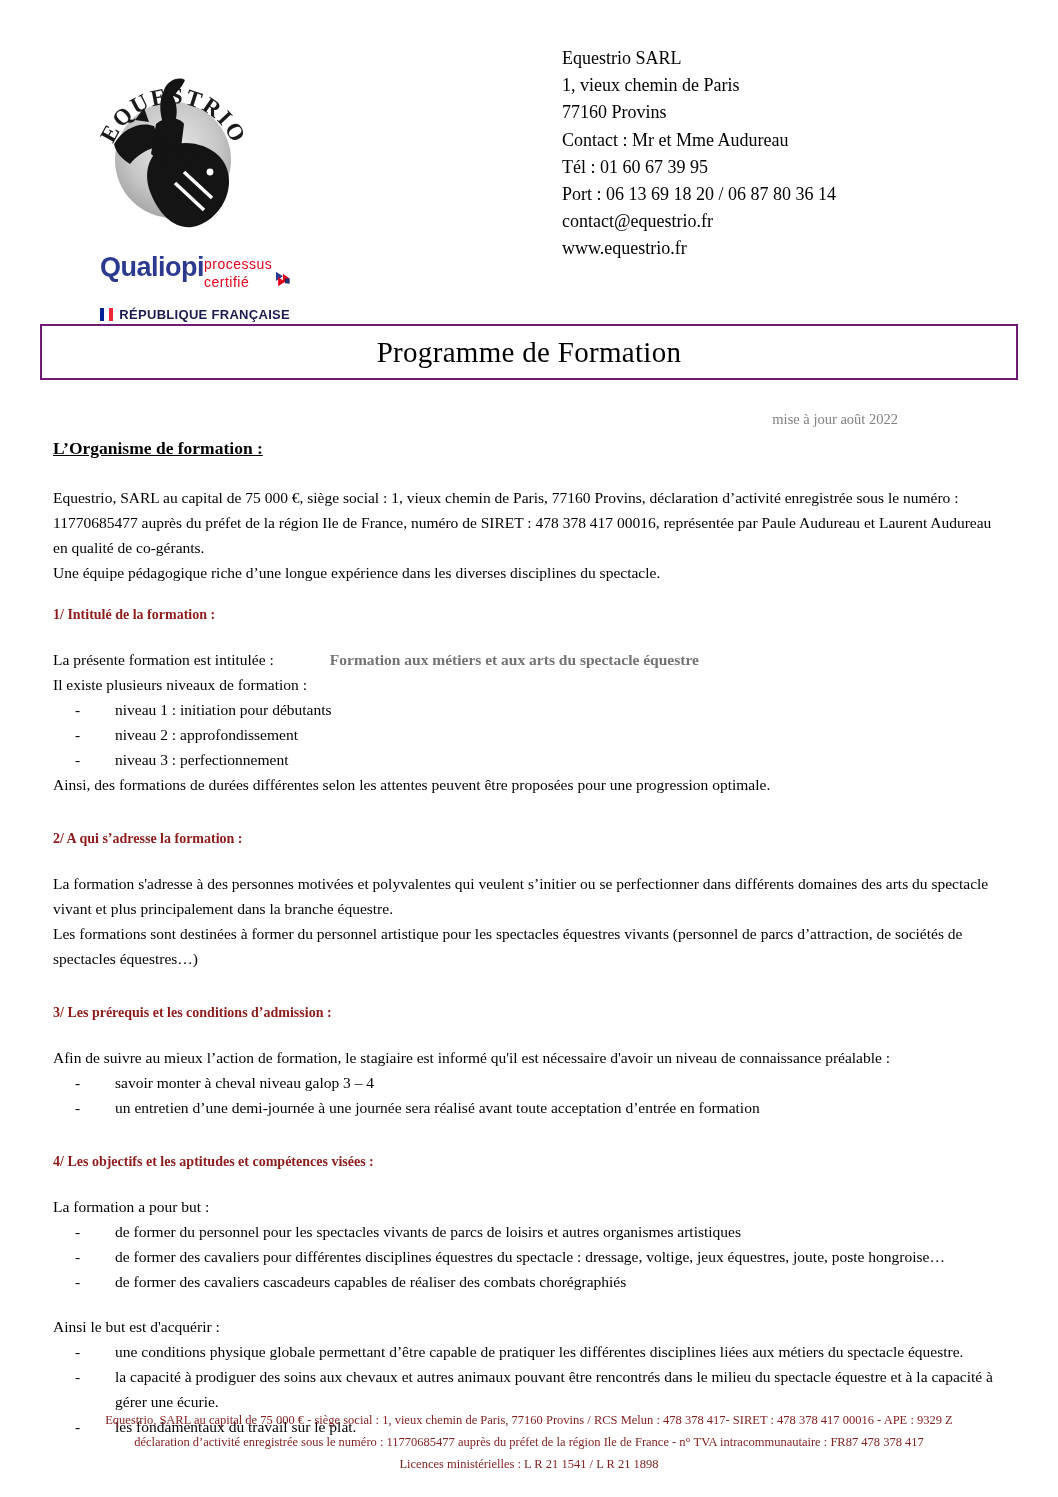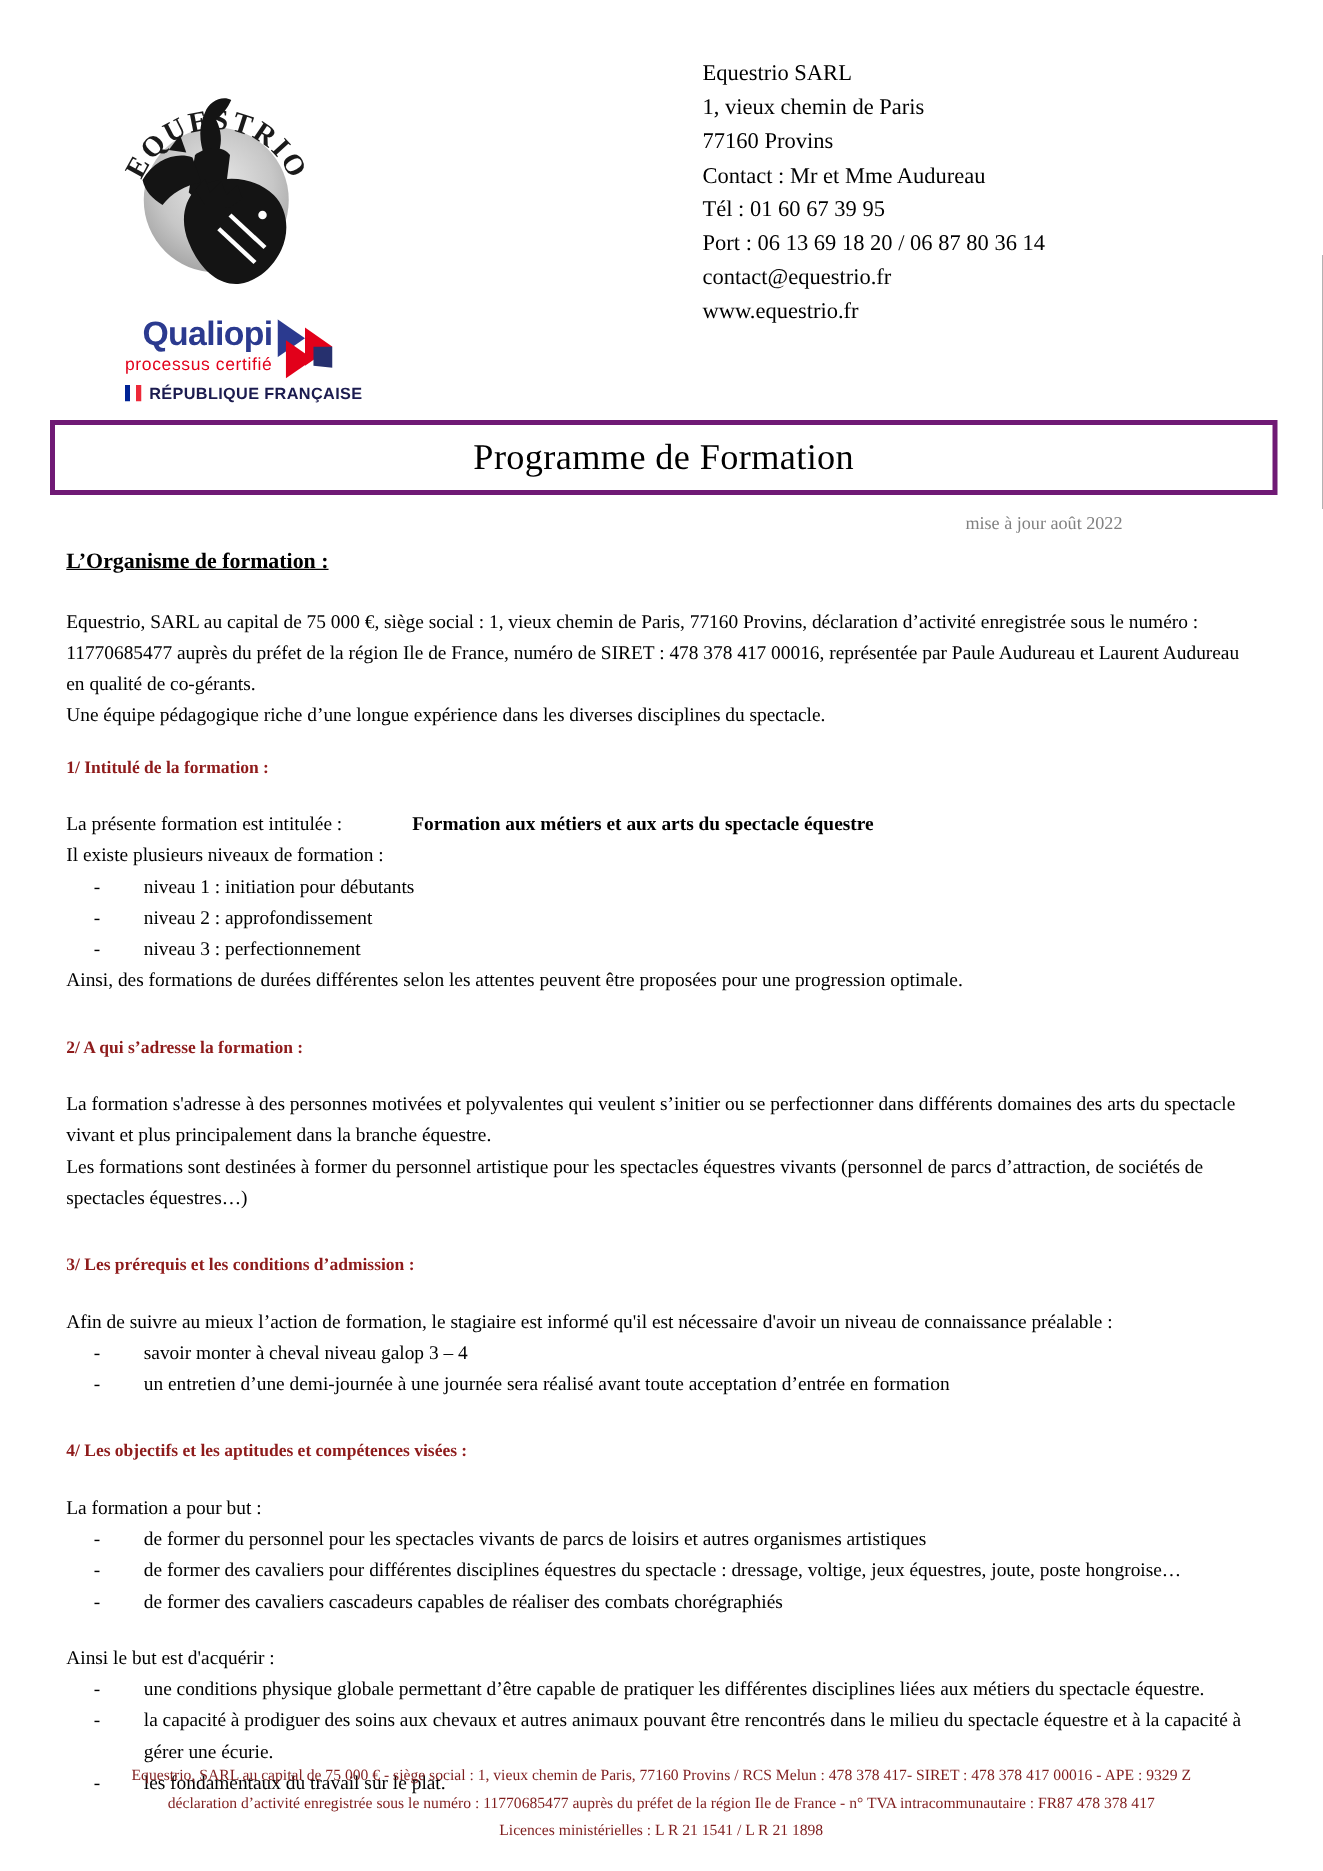--- a/index.html
+++ b/index.html
@@ -9,21 +9,21 @@
     margin:0 auto;
     background:#ffffff;
     font-family:"Liberation Serif", serif;
     color:#000;
     overflow:hidden;
   }
   
   .logo-block{position:absolute;left:98px;top:48px;width:150px;}
   .qualiopi-block{position:absolute;left:100px;top:254px;width:190px;}
   .qualiopi-row{display:flex;align-items:flex-start;}
-  .qualiopi-texts{display:flex;flex-direction:column;text-align:right;}
+  .qualiopi-texts{display:flex;flex-direction:row;}
   .qualiopi-name{
     font-family:"Liberation Sans", sans-serif;
     font-weight:bold;font-size:27px;line-height:27px;color:#2b3a8f;letter-spacing:-0.5px;
   }
   .qualiopi-sub{
     font-family:"Liberation Sans", sans-serif;
     font-size:14px;line-height:18px;color:#e2001a;letter-spacing:0.5px;margin-top:1px;
   }
   .qualiopi-arrows{margin-left:4px;margin-top:1px;}
   .republique-row{display:flex;align-items:center;margin-top:4px;}
@@ -31,43 +31,43 @@
     background:linear-gradient(90deg,#002395 0 33%,#ffffff 33% 66%,#ed2939 66% 100%);
   }
   .republique-label{
     font-family:"Liberation Sans", sans-serif;
     font-weight:bold;font-size:13px;color:#1b1b4f;letter-spacing:0.3px;white-space:nowrap;
   }
   .contact-block{position:absolute;left:562px;top:45px;font-size:18px;line-height:27.2px;}
   .contact-block div{white-space:nowrap;}
   
   .title-box{
-    position:absolute;left:40px;top:336px;width:974px;height:52px;
-    border:4px solid #701a75;
+    position:absolute;left:40px;top:324px;width:974px;height:52px;
+    border:2px solid #701a75;
     display:flex;align-items:center;justify-content:center;
     font-size:29px;letter-spacing:0.3px;
   }
   .updated{
     position:absolute;top:411px;right:160px;
     color:#808080;font-size:14.5px;
   }
   
   .content{position:absolute;left:53px;top:436px;width:952px;font-size:15.5px;line-height:25px;}
   .org-heading{
     font-size:17.5px;font-weight:bold;text-decoration:underline;line-height:24px;
   }
   .para{margin:0;}
   .para-block{margin-top:25px;}
   .section-title{
     font-size:14px;font-weight:bold;color:#8e1b1b;line-height:24px;margin-top:30px;
   }
   .section-title.first{margin-top:18px;}
   .block{margin-top:20px;}
   .intitule-line{display:flex;}
-  .red-inline{color:#000000;font-weight:bold;margin-left:56px;}
+  .red-inline{color:#737373;font-weight:bold;margin-left:56px;}
   .bullets{margin:0;}
   .bullet-row{display:flex;}
   .bullet-dash{width:62px;box-sizing:border-box;padding-left:22px;flex:0 0 62px;}
   .bullet-text{flex:1;}
   
   .footer{
     position:absolute;left:0;right:0;bottom:22px;
     text-align:center;color:#7f1d1d;font-size:12.5px;line-height:22px;
   }
 </style>

